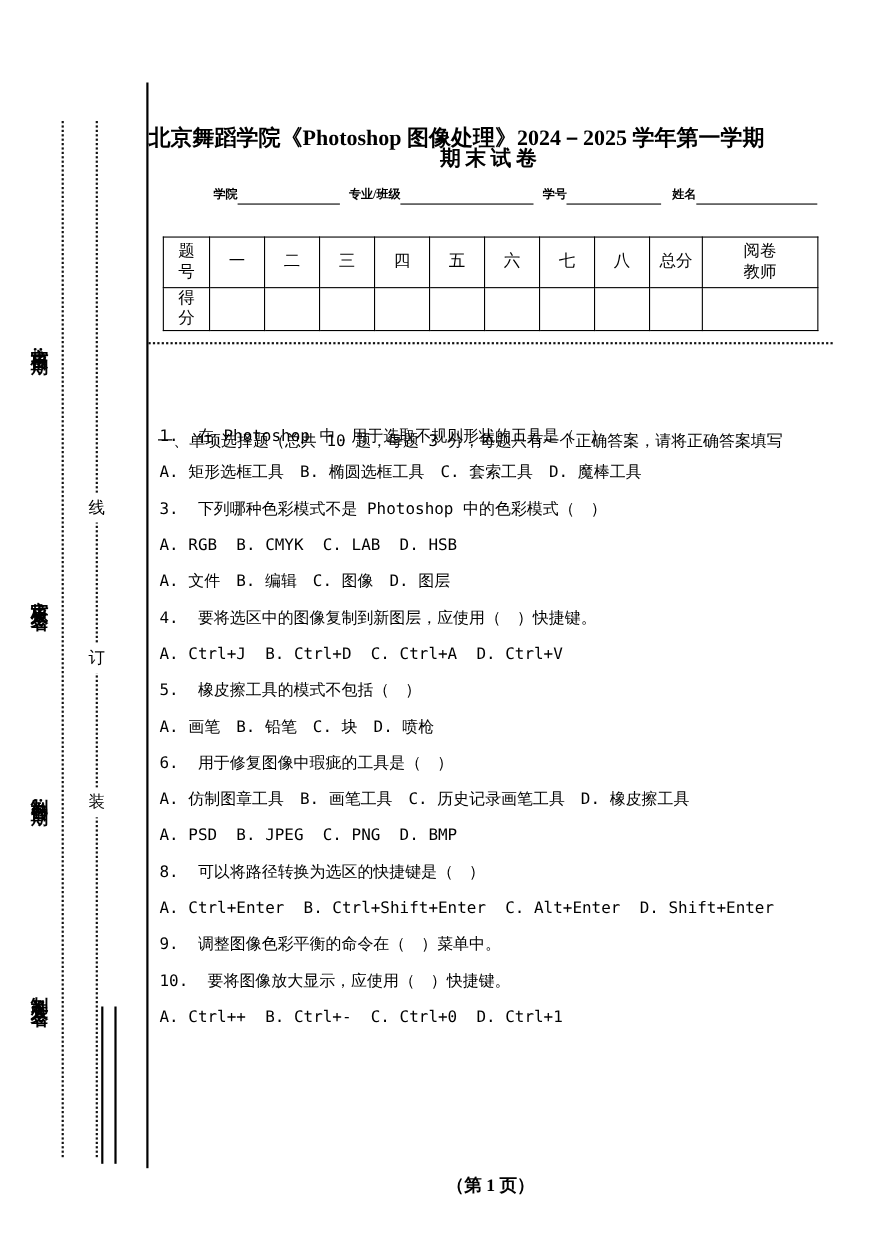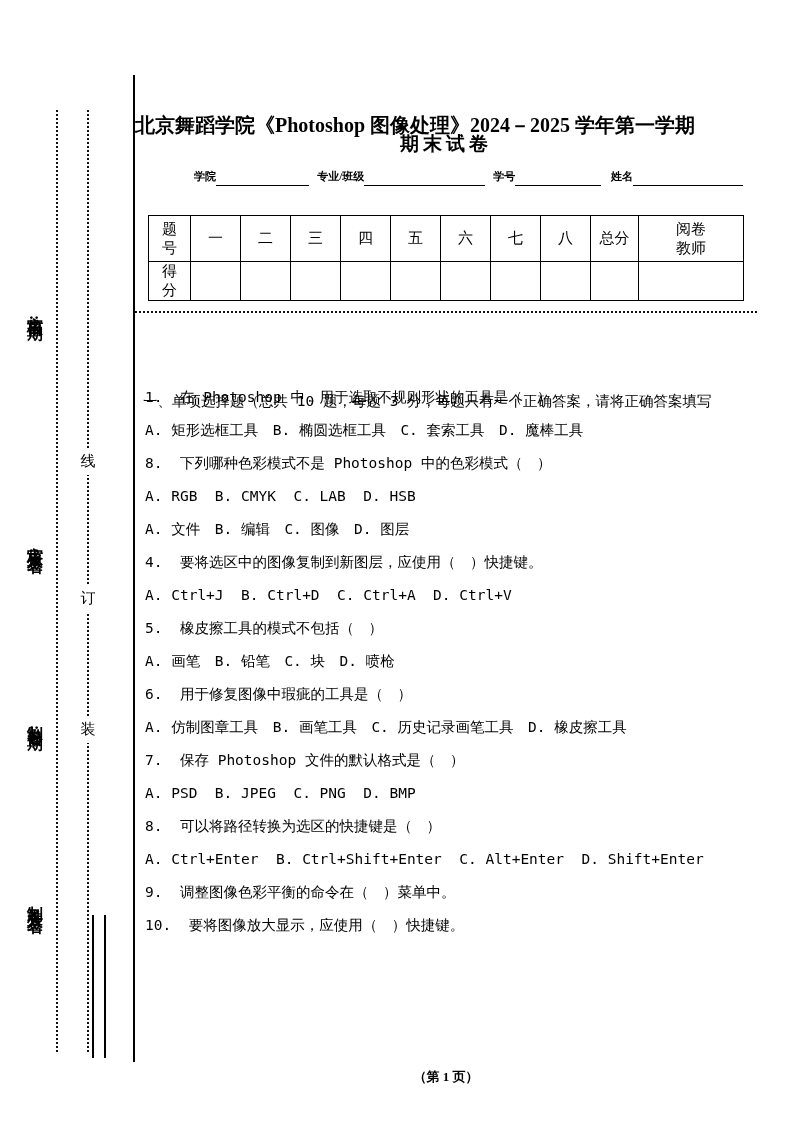--- a/index.html
+++ b/index.html
@@ -125,21 +125,21 @@
   .qa {
     position:absolute; top:306px; left:10px; right:12px;
     line-height:33px;
   }
   .qa p { white-space:pre-wrap; }
 
   .footer {
     position:absolute; left:135px; top:1068px; width:622px;
     text-align:center;
     font-family:"Liberation Serif", serif;
-    font-weight:bold; font-size:13px;
+    font-weight:bold; font-size:16px;
   }
 </style>
 </head>
 <body>
 
 <div class="page">
 
   <div class="v-label" style="top:303px;">审核日期:</div>
   <div class="v-label" style="top:533px;">审核人签名:</div>
   <div class="v-label" style="top:713px;">制卷日期:</div>
@@ -209,34 +209,34 @@
 
     <div class="dotted-sep"></div>
 
     <div class="intro">
       <p>一、单项选择题（总共 10 题，每题 3 分，每题只有一个正确答案，请将正确答案填写</p>
     </div>
 
     <div class="qa">
       <p class="q">1.  在 Photoshop 中，用于选取不规则形状的工具是（　）</p>
       <p class="opts">A. 矩形选框工具　B. 椭圆选框工具　C. 套索工具　D. 魔棒工具</p>
-      <p class="q">8.  下列哪种色彩模式不是 Photoshop 中的色彩模式（　）</p>
+      <p class="q">3.  下列哪种色彩模式不是 Photoshop 中的色彩模式（　）</p>
       <p class="opts">A. RGB  B. CMYK  C. LAB  D. HSB</p>
       <p class="opts">A. 文件　B. 编辑　C. 图像　D. 图层</p>
       <p class="q">4.  要将选区中的图像复制到新图层，应使用（　）快捷键。</p>
       <p class="opts">A. Ctrl+J  B. Ctrl+D  C. Ctrl+A  D. Ctrl+V</p>
       <p class="q">5.  橡皮擦工具的模式不包括（　）</p>
       <p class="opts">A. 画笔　B. 铅笔　C. 块　D. 喷枪</p>
       <p class="q">6.  用于修复图像中瑕疵的工具是（　）</p>
       <p class="opts">A. 仿制图章工具　B. 画笔工具　C. 历史记录画笔工具　D. 橡皮擦工具</p>
-      <p class="q">7.  保存 Photoshop 文件的默认格式是（　）</p>
       <p class="opts">A. PSD  B. JPEG  C. PNG  D. BMP</p>
       <p class="q">8.  可以将路径转换为选区的快捷键是（　）</p>
       <p class="opts">A. Ctrl+Enter  B. Ctrl+Shift+Enter  C. Alt+Enter  D. Shift+Enter</p>
       <p class="q">9.  调整图像色彩平衡的命令在（　）菜单中。</p>
       <p class="q">10.  要将图像放大显示，应使用（　）快捷键。</p>
+      <p class="opts">A. Ctrl++  B. Ctrl+-  C. Ctrl+0  D. Ctrl+1</p>
     </div>
 
   </div>
 
   <div class="footer">（第 1 页）</div>
 
 </div>
 
 </body></html>

